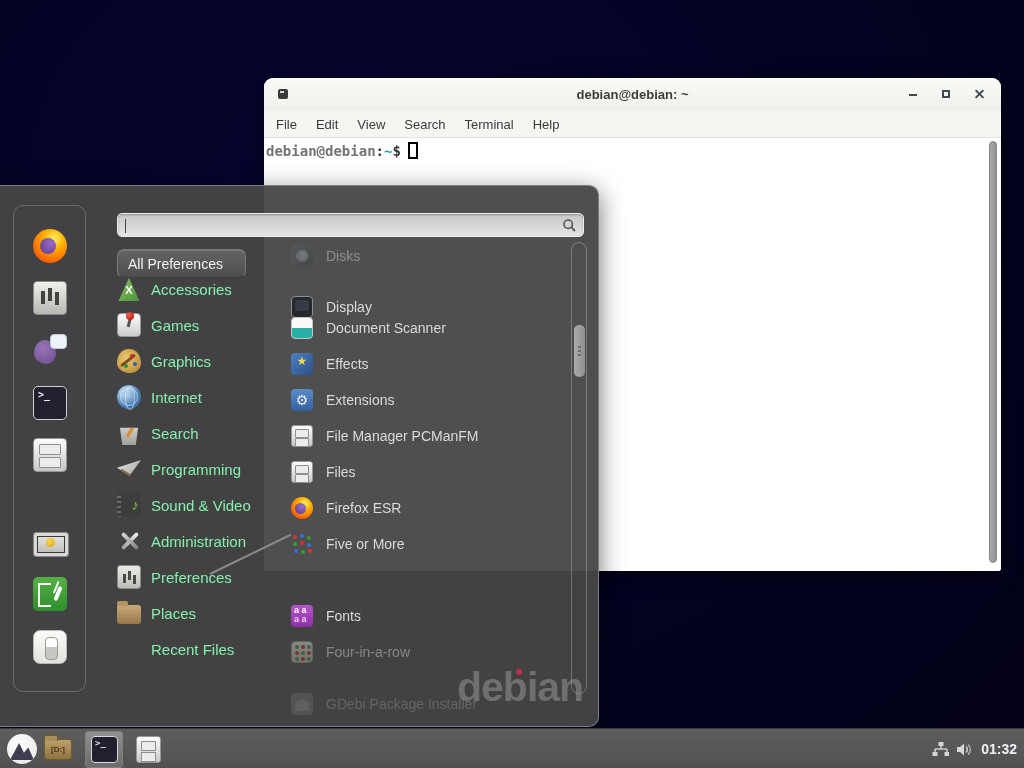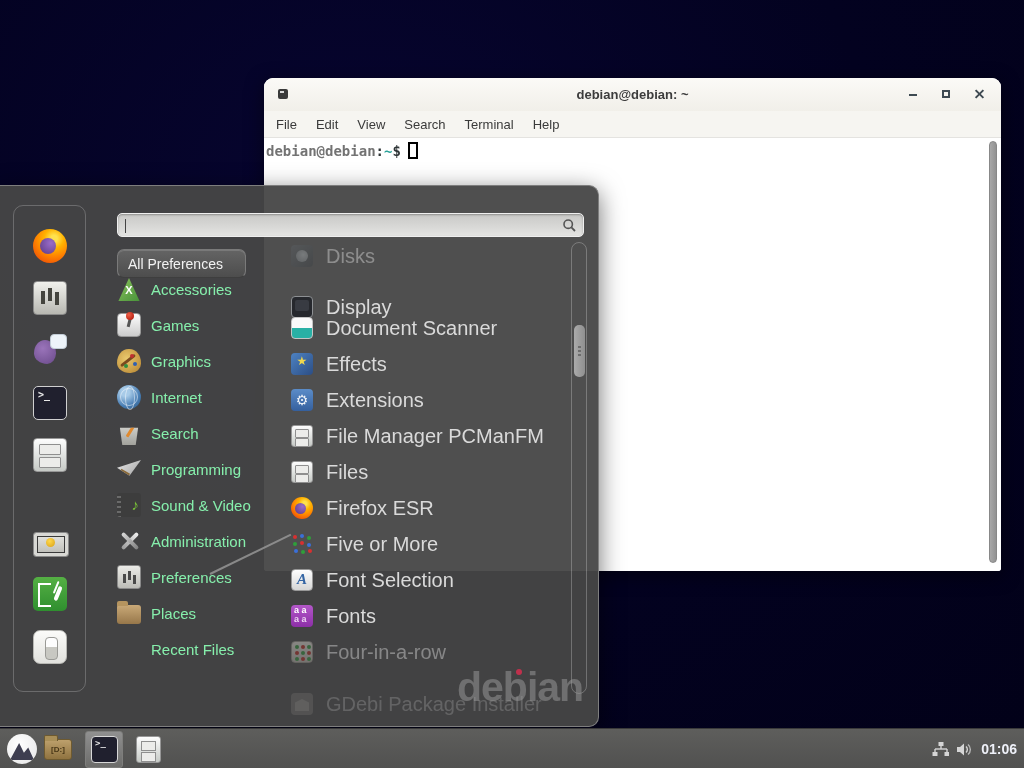--- a/index.html
+++ b/index.html
@@ -55,21 +55,21 @@
   .mag { position:absolute; right:6px; top:4px; }
 
   .allapps { position:absolute; left:117px; top:63px; width:129px; height:29px; border-radius:7px;
     background:linear-gradient(#646464,#4d4d4d); border:1px solid #7a7a7a; border-bottom-color:#3e3e3e;
     box-shadow:inset 0 1px 0 rgba(255,255,255,.14); color:#f2f2f2; font-size:14px;
     display:flex; align-items:center; padding-left:10px; cursor:pointer; }
 
   .cat { position:absolute; left:117px; height:30px; display:flex; align-items:center; gap:10px;
     color:#86efac; cursor:pointer; white-space:nowrap; }
   .app { position:absolute; left:291px; height:30px; display:flex; align-items:center; gap:13px;
-    color:#dadada; font-size:20px; cursor:pointer; white-space:nowrap; }
+    color:#dadada; font-size:14px; cursor:pointer; white-space:nowrap; }
   .dim  { opacity:.45; }
   .dim2 { opacity:.22; }
 
   .mtrough { position:absolute; left:571px; top:56px; width:16px; height:452px;
     border:1px solid rgba(255,255,255,.25); border-radius:8px; }
   .mthumb { position:absolute; left:574px; top:139px; width:11px; height:52px;
     background:linear-gradient(90deg,#ababab,#8f8f8f); border-radius:5px; cursor:pointer; }
   .mthumb::after { content:""; position:absolute; left:4px; top:21px; width:3px; height:2px;
     background:#6d6d6d; box-shadow:0 4px 0 #6d6d6d, 0 8px 0 #6d6d6d; }
 
@@ -364,24 +364,20 @@
         <span>Files</span>
       </div>
     <div class="app" style="top:307px">
         <span class="ai i-firefox"></span>
         <span>Firefox ESR</span>
       </div>
     <div class="app" style="top:343px">
         <span class="ai i-fiveormore"></span>
         <span>Five or More</span>
       </div>
-    <div class="app" style="top:379px">
-        <span class="ai i-fontsel"></span>
-        <span>Font Selection</span>
-      </div>
     <div class="app" style="top:415px">
         <span class="ai i-fonts"></span>
         <span>Fonts</span>
       </div>
     <div class="app dim" style="top:451px">
         <span class="ai i-fourrow"></span>
         <span>Four-in-a-row</span>
       </div>
     <div class="app dim2" style="top:503px">
         <span class="ai i-gdebi"></span>
@@ -411,17 +407,17 @@
         <line x1="3" y1="8" x2="3" y2="11" stroke="#d5d5d5" stroke-width="1.4"></line>
         <line x1="15" y1="8" x2="15" y2="11" stroke="#d5d5d5" stroke-width="1.4"></line>
         <rect x="0.5" y="11" width="5" height="4" fill="#d5d5d5"></rect>
         <rect x="12.5" y="11" width="5" height="4" fill="#d5d5d5"></rect>
       </svg>
       <svg width="18" height="17" viewBox="0 0 18 17">
         <polygon points="1,6 4,6 8,2.5 8,14.5 4,11 1,11" fill="#d5d5d5"></polygon>
         <path d="M10 5.5 A4 4 0 0 1 10 11.5" fill="none" stroke="#d5d5d5" stroke-width="1.4"></path>
         <path d="M12 3.5 A6.5 6.5 0 0 1 12 13.5" fill="none" stroke="#b8b8b8" stroke-width="1.4"></path>
       </svg>
-      <span class="clock">01:06</span>
+      <span class="clock">01:32</span>
     </div>
   </div>
 
 </div>
 
 </body></html>

